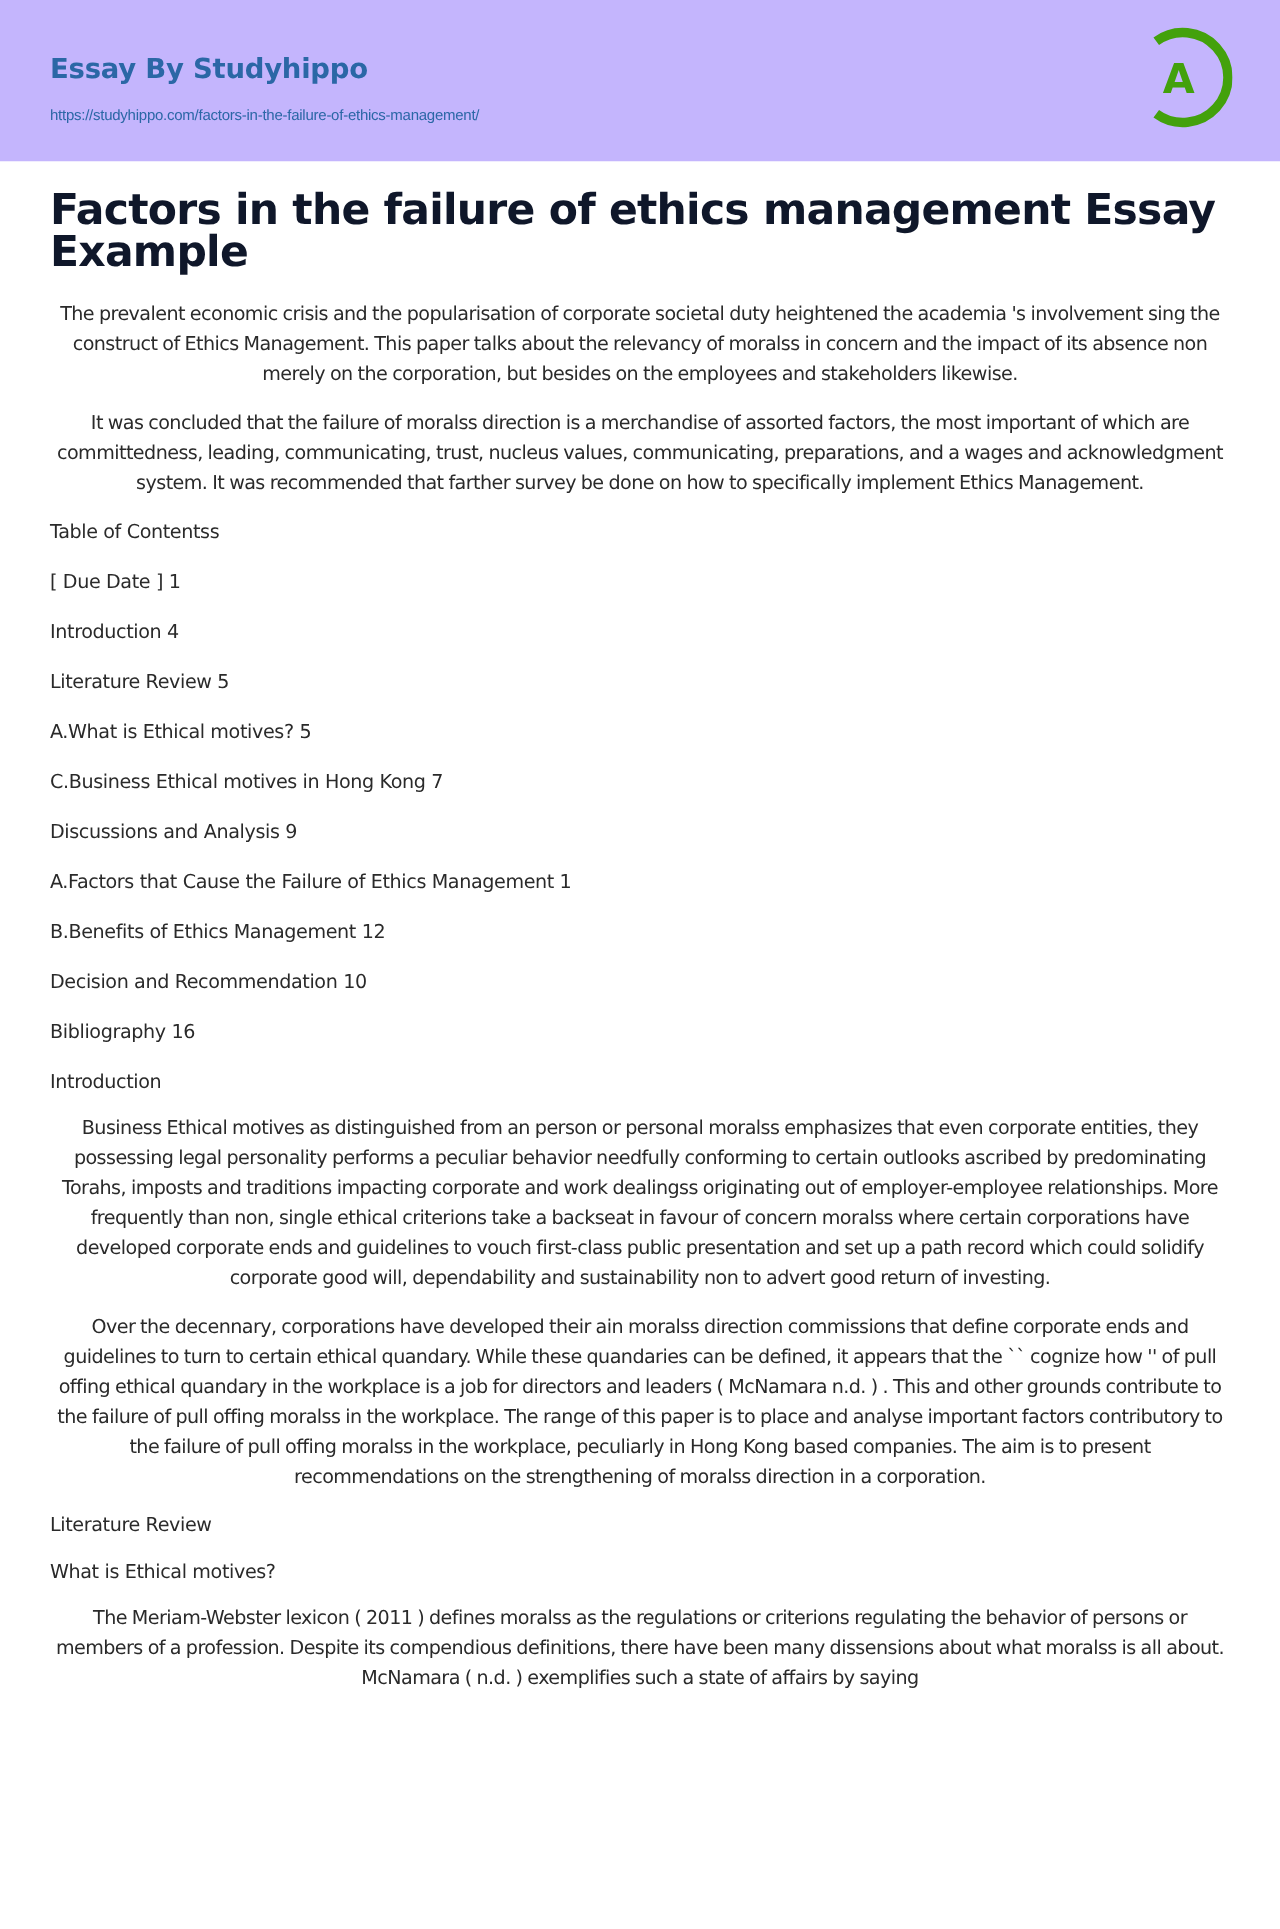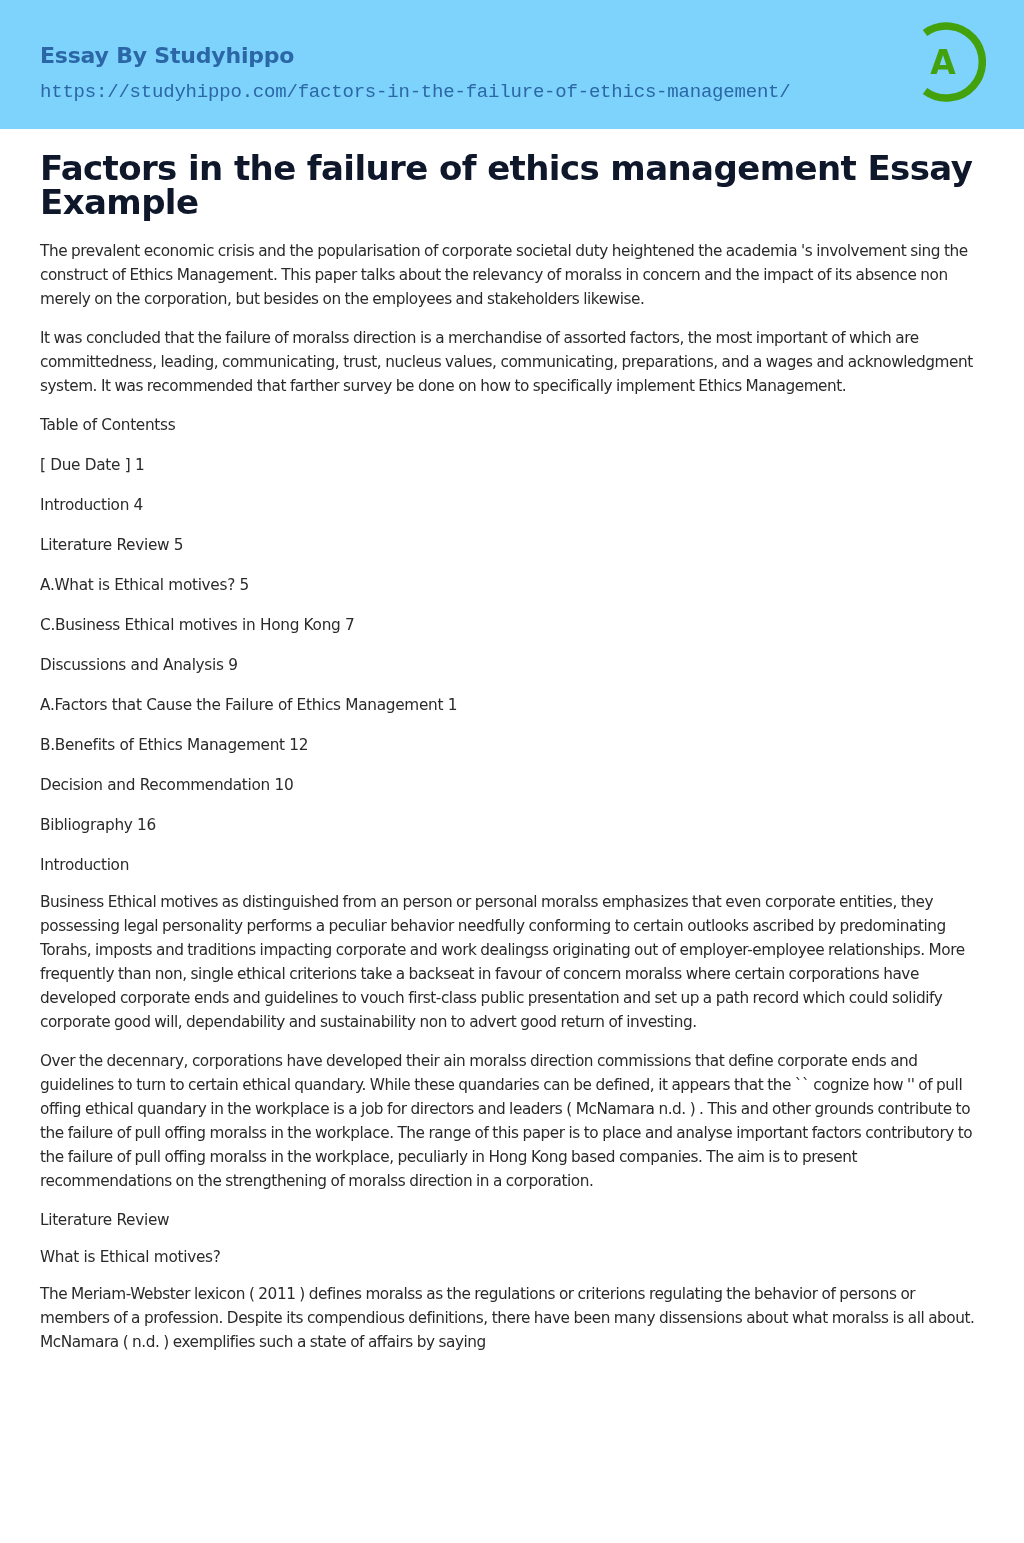--- a/index.html
+++ b/index.html
@@ -5,38 +5,38 @@
     * { box-sizing: border-box; margin: 0; padding: 0; }
     html, body { width: 1024px; background: #ffffff; }
     body {
       font-family: "Liberation Sans", "DejaVu Sans", sans-serif;
       color: #222222;
       height: 1543px;
       overflow: hidden;
     }
     .header {
       height: 129px;
-      background: #7dd3fc;
+      background: #c4b5fd;
       position: relative;
       padding: 42px 40px 0 40px;
     }
     .site-title {
       font-family: "DejaVu Sans", sans-serif;
       font-weight: bold;
       font-size: 22px;
       color: #2b67a6;
       letter-spacing: -0.2px;
       line-height: 28px;
       display: inline-block;
     }
     .site-url {
       display: block;
       margin-top: 11px;
-      font-family: Liberation Mono, monospace;
-      font-size: 19px;
+      font-family: Liberation Sans, sans-serif;
+      font-size: 12px;
       color: #2b67a6;
       text-decoration: none;
       line-height: 22px;
       letter-spacing: -0.2px;
     }
     .logo {
       position: absolute;
       right: 38px;
       top: 19px;
       width: 70px;
@@ -53,20 +53,21 @@
       margin-bottom: 20px;
     }
     .para {
       font-family: "DejaVu Sans", sans-serif;
       font-size: 15.3px;
       line-height: 24px;
       color: #2a2a2a;
       letter-spacing: -0.45px;
       word-spacing: -0.5px;
       margin-bottom: 15px;
+      text-align: center;
     }
     .line {
       font-family: "DejaVu Sans", sans-serif;
       font-size: 15.3px;
       line-height: 24px;
       color: #2a2a2a;
       letter-spacing: -0.3px;
       margin-bottom: 16px;
     }
     .toc-heading { }

